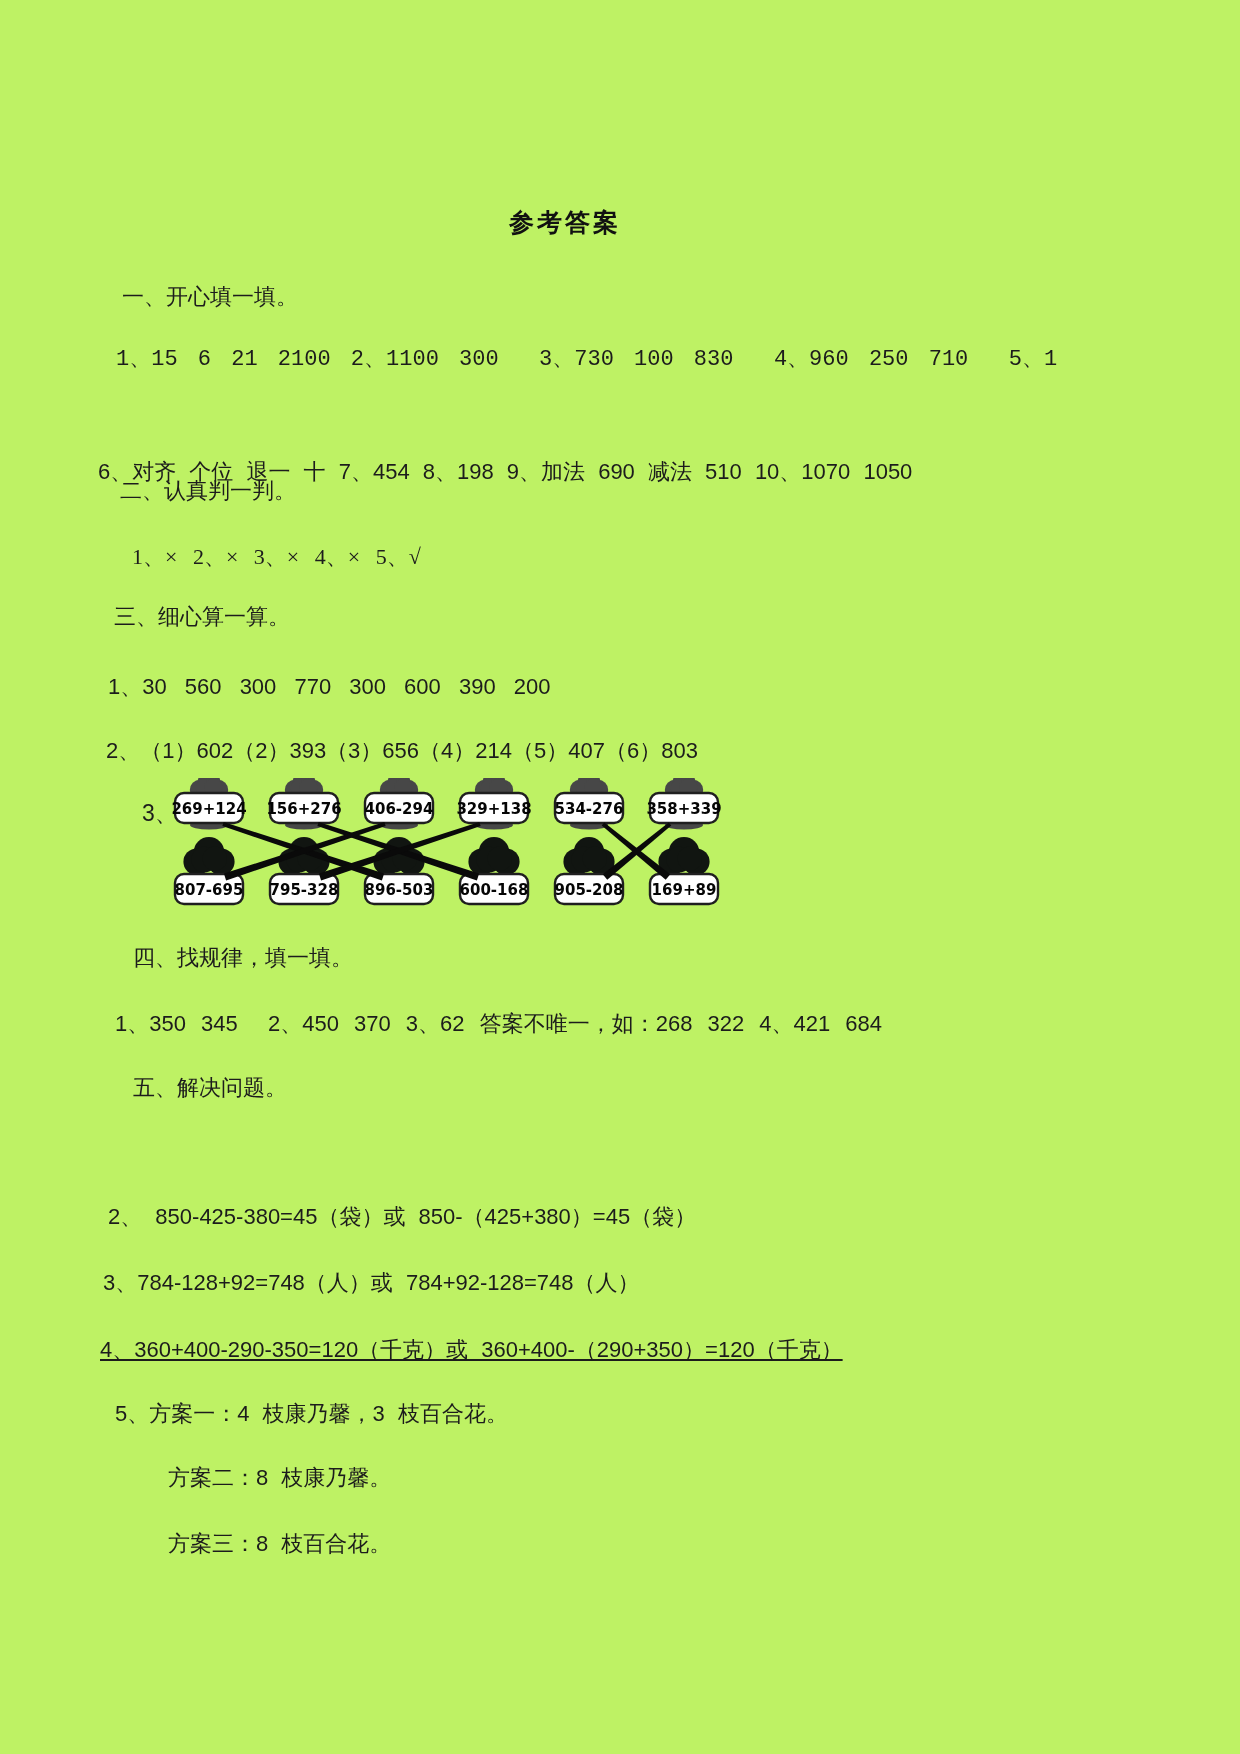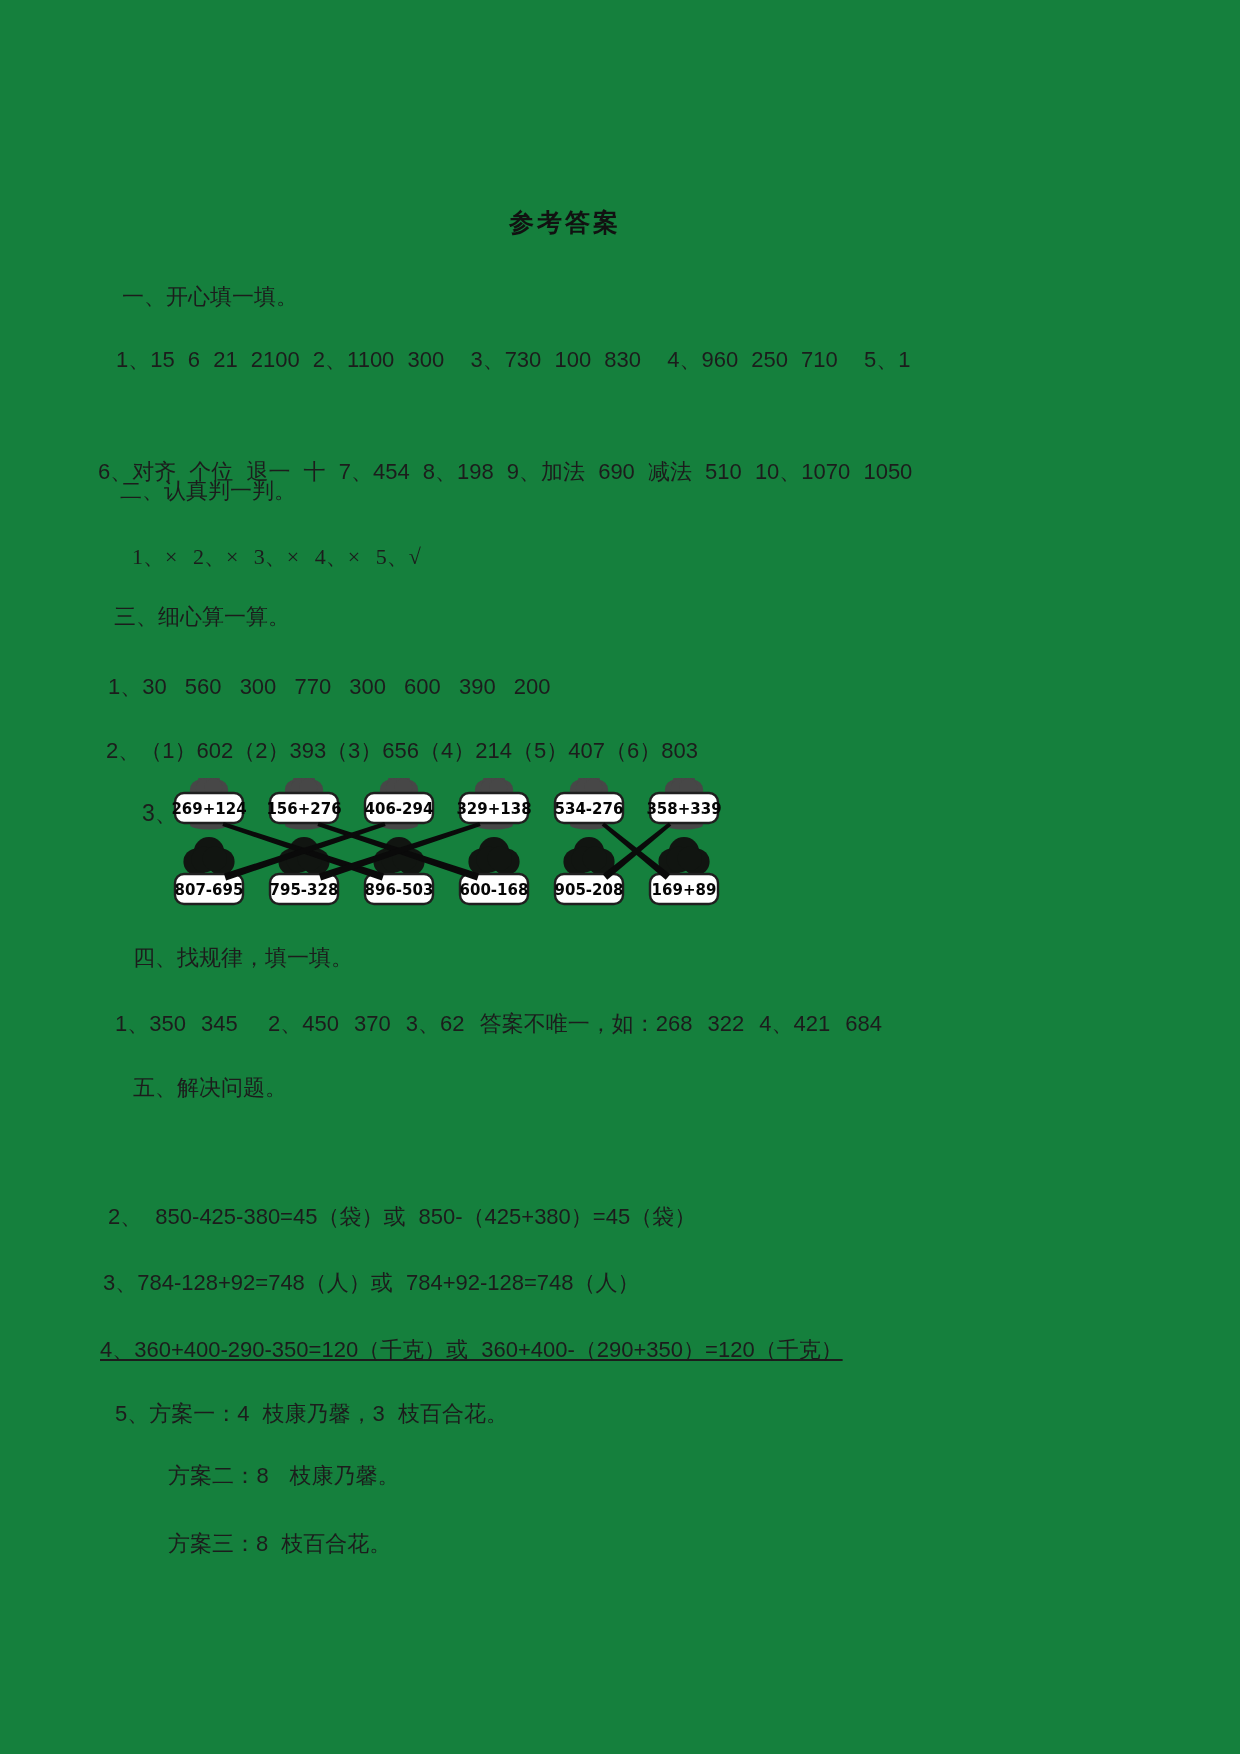--- a/index.html
+++ b/index.html
@@ -1,40 +1,40 @@
 <!DOCTYPE html>
 <html><head>
 <meta charset="utf-8">
 <style>
   html,body{margin:0;padding:0;background:#fff;}
   body{width:1240px;height:1754px;position:relative;overflow:hidden;
        font-family:"Liberation Sans","DejaVu Sans",sans-serif;color:#1c1c1c;}
-  .page{position:absolute;inset:0;background:#15803d;}
+  .page{position:absolute;inset:0;background:#bef264;}
   .line{position:absolute;font-size:22px;line-height:28px;white-space:pre;
         word-spacing:7px;color:#1c1c1c;}
   .title{position:absolute;top:206px;left:0;width:1130px;text-align:center;
          font-size:25px;font-weight:bold;letter-spacing:3px;color:#111;}
   
   .l0{top:283px;left:122px;}
-  .l1{top:346px;left:116px;}
+  .l1{top:346px;left:116px;font-family:Liberation Mono, monospace;}
   .l2{top:410px;left:98px;margin-top:48px;}
   .l3{top:477px;left:120px;}
   .l4{top:543px;left:132px;word-spacing:10px;font-family:Liberation Serif, serif;}
   .l5{top:603px;left:114px;}
   .l6{top:673px;left:108px;word-spacing:12px;}
   .l7{top:737px;left:106px;}
   .l8{top:944px;left:133px;text-align:right;}
   .l9{top:1010px;left:115px;word-spacing:9px;}
   .l10{top:1074px;left:133px;}
   .l11{top:1139px;left:115px;}
   .l12{top:1203px;left:108px;}
   .l13{top:1269px;left:103px;text-align:center;}
   .l14{top:1336px;left:100px;text-decoration:underline;}
   .l15{top:1400px;left:115px;}
-  .l16{top:1464px;left:168px;font-family:Liberation Mono, monospace;}
+  .l16{top:1464px;left:168px;}
   .l17{top:1530px;left:168px;}
   .diagram-wrap{position:absolute;left:140px;top:778px;width:640px;height:145px;}
   .diagram-label{position:absolute;left:2px;top:20px;font-size:23px;color:#1c1c1c;}
   svg{position:absolute;left:0;top:0;}
 </style>
 </head>
 <body>
 
 <div class="page">
 

